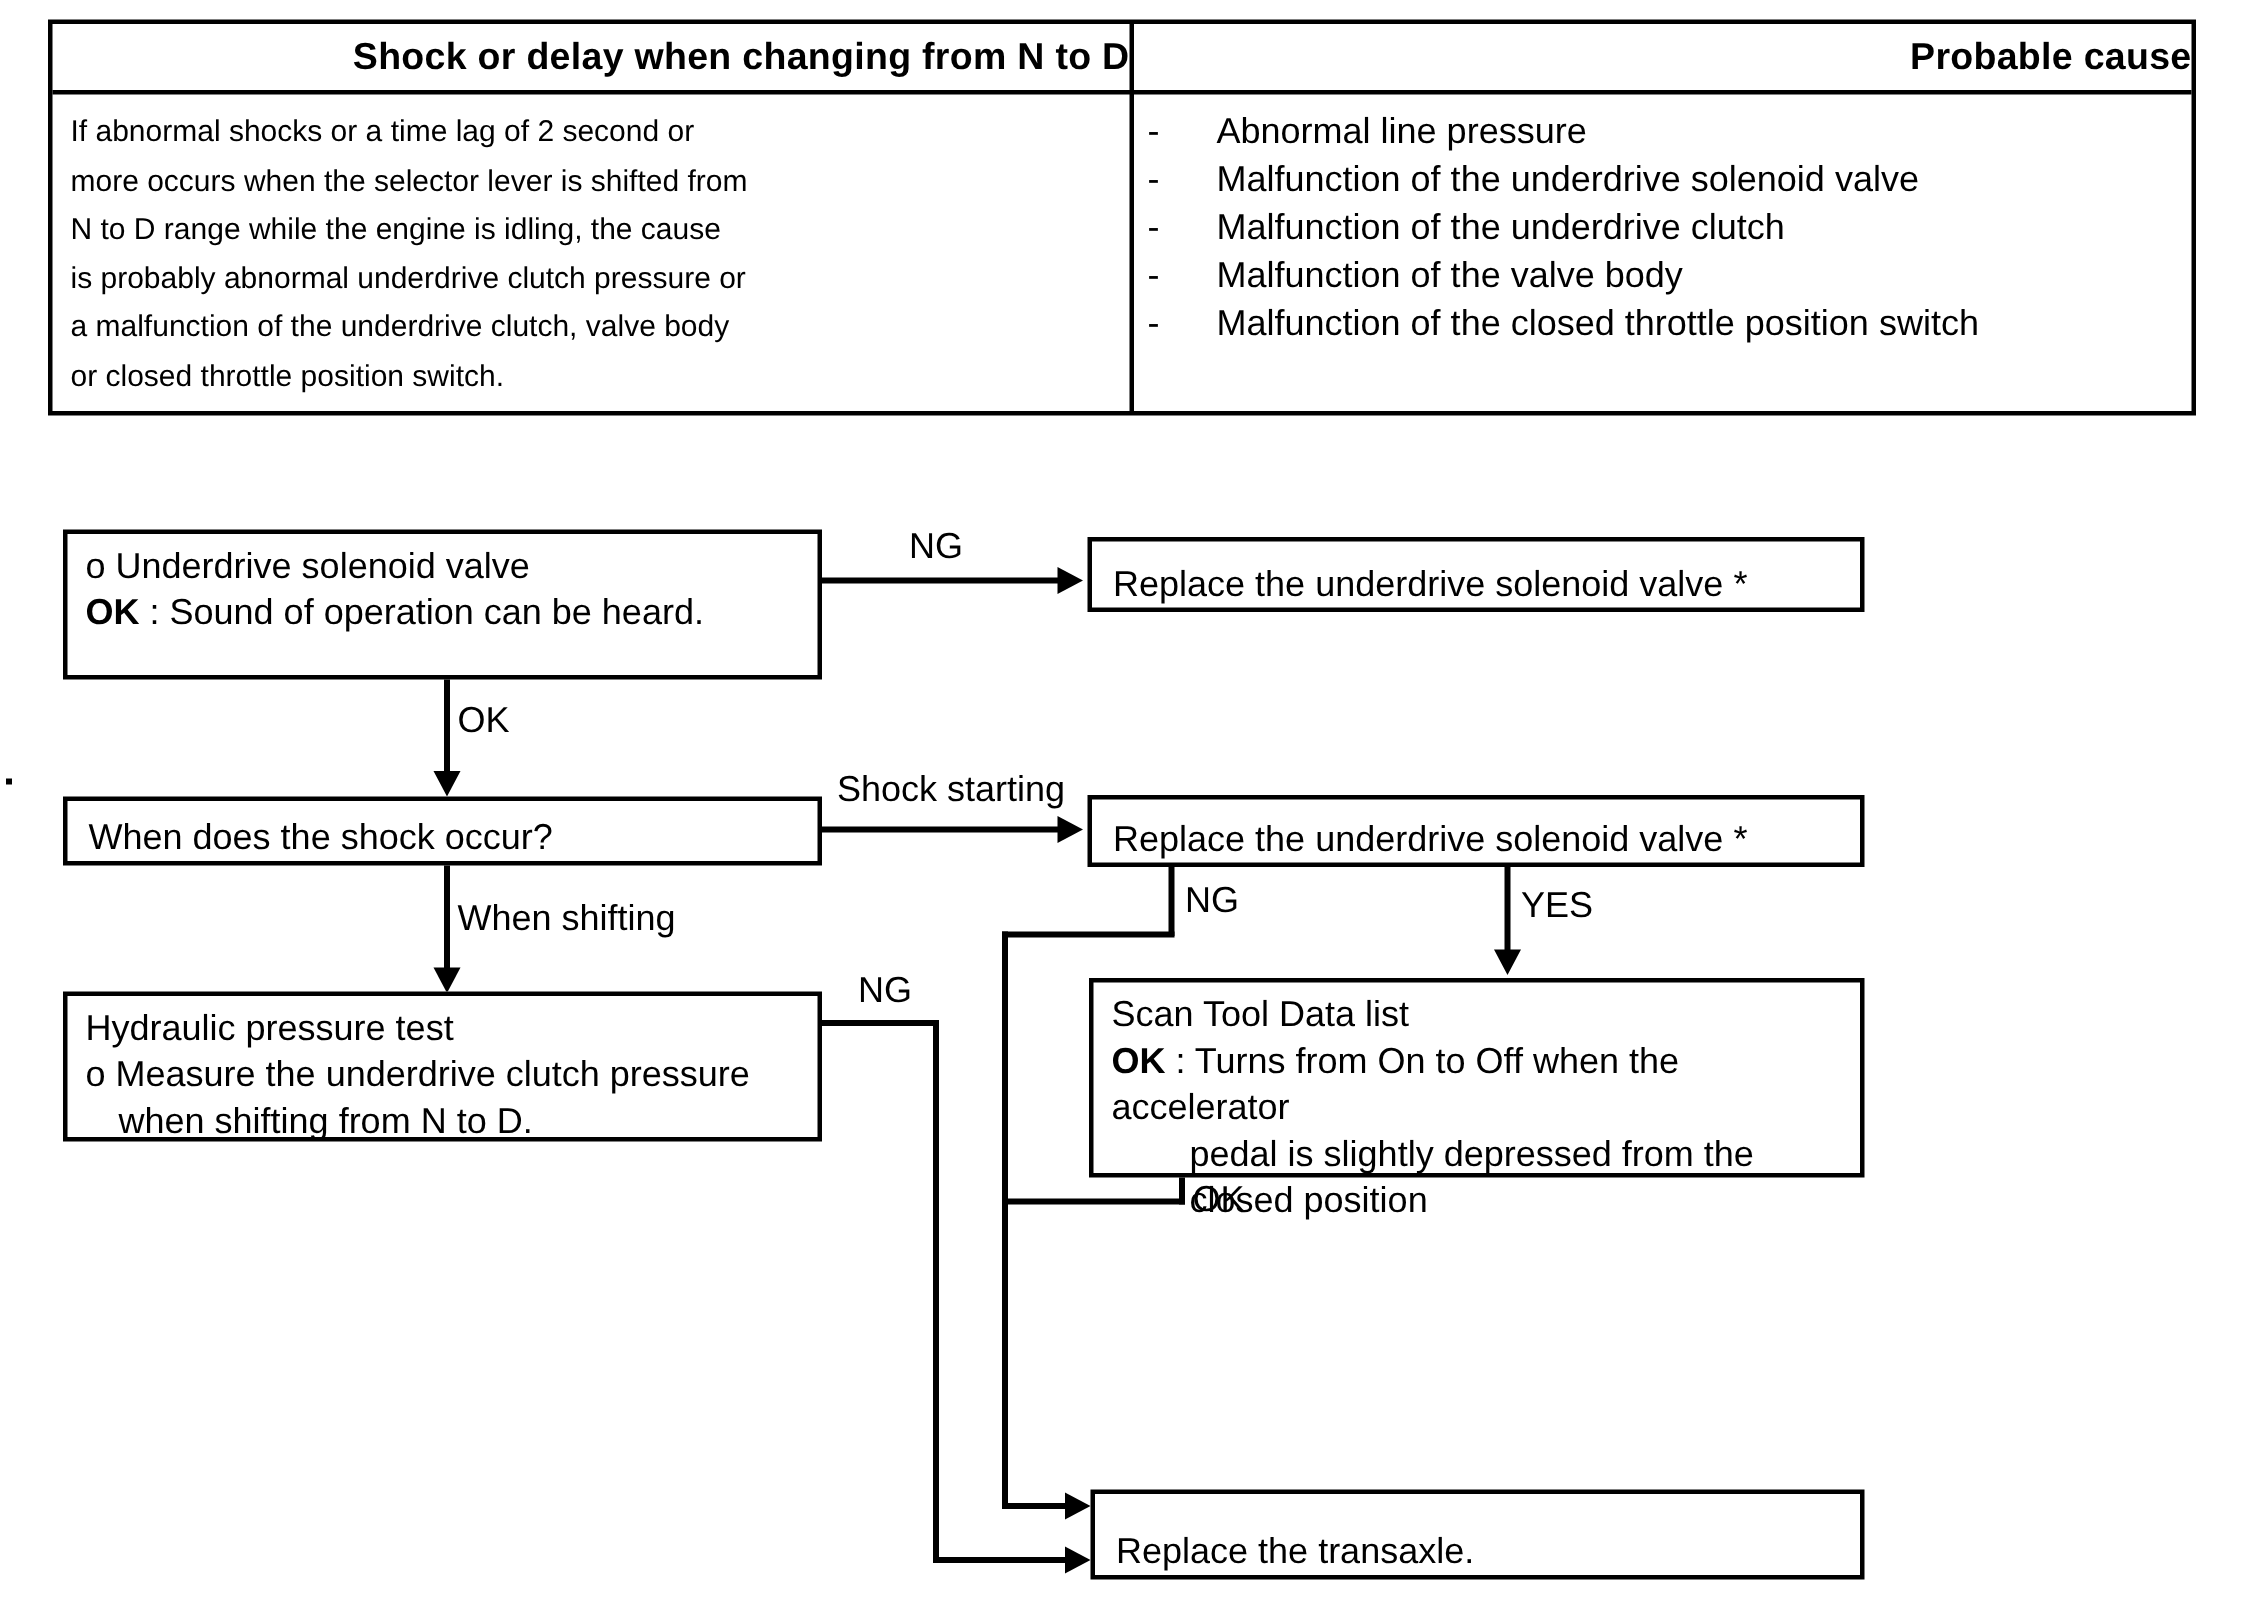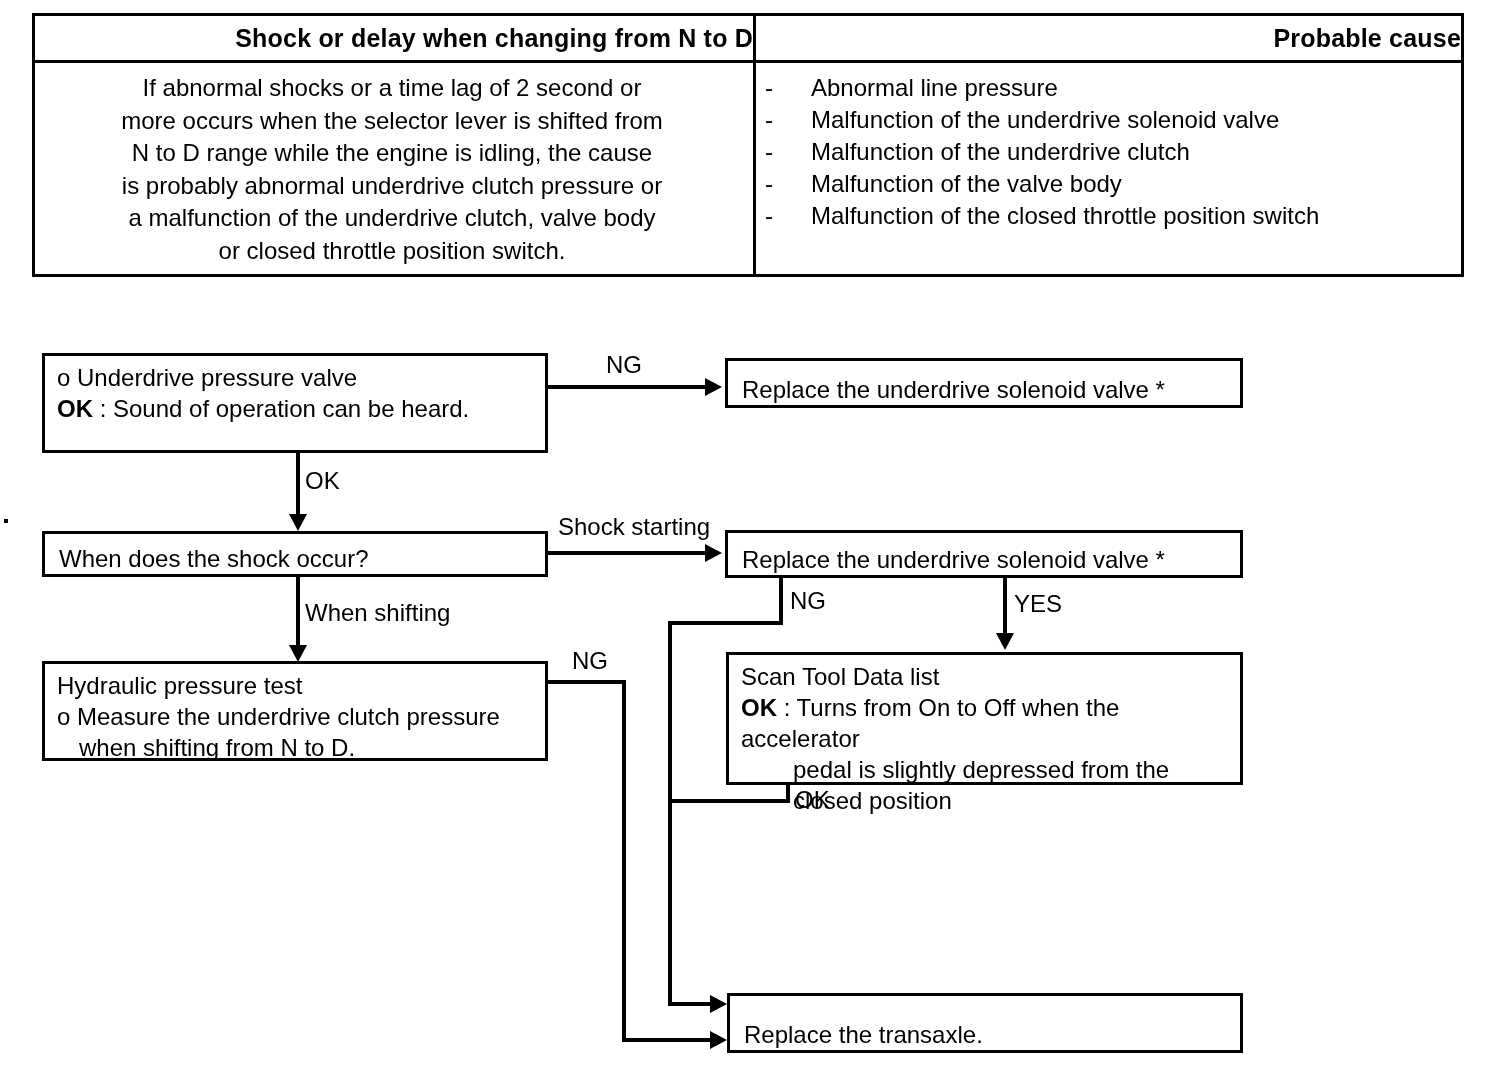--- a/index.html
+++ b/index.html
@@ -10,21 +10,21 @@
   
   .tbl{position:absolute;left:32px;top:13px;width:1432px;height:264px;
        border:3px solid #000;box-sizing:border-box;}
   .tbl-head{position:absolute;left:0;top:0;width:100%;height:47px;
             border-bottom:3px solid #000;box-sizing:border-box;}
   .tbl-vline{position:absolute;left:718px;top:0;width:3px;height:258px;background:#000;}
   .th{position:absolute;top:8px;font-weight:bold;font-size:25px;text-align:right;
       letter-spacing:.2px;}
   .th-l{left:0;width:718px;}
   .th-r{left:721px;width:705px;}
-  .cell-l{position:absolute;left:12px;top:56px;width:690px;font-size:24px;line-height:32.5px;text-align:center;}
+  .cell-l{position:absolute;left:12px;top:56px;width:690px;font-size:20px;line-height:32.5px;}
   .cell-r{position:absolute;left:721px;top:56px;width:700px;font-size:24px;line-height:32px;}
   .cause-row{display:flex;align-items:flex-start;}
   .cause-dash{width:55px;flex:0 0 55px;padding-left:9px;box-sizing:border-box;}
   .cause-txt{flex:1;}
 
   
   .fc{position:absolute;left:0;top:0;width:1504px;height:1078px;}
   .box{position:absolute;border:3px solid #000;box-sizing:border-box;background:#fff;
        font-size:24px;line-height:31px;}
   .box .inner{padding:6px 0 0 12px;}
@@ -86,21 +86,21 @@
       </div>
     </div>
   </div>
 
   <div class="fc">
 
     <div class="speck" style="left:4px;top:519px;width:4px;height:4px;"></div>
 
     <div class="box" style="left:42px;top:353px;width:506px;height:100px;">
       <div class="inner">
-        <div>o Underdrive pressure valve</div>
+        <div>o Underdrive solenoid valve</div>
         <div><b class="ok">OK</b><span> : Sound of operation can be heard.</span></div>
       </div>
     </div>
 
     <div class="ln" style="left:548px;top:385px;width:162px;height:4px;"></div>
     <div class="arw right" style="left:705px;top:378px;"></div>
     <div class="lbl" style="left:606px;top:352px;">NG</div>
 
     <div class="box single" style="left:725px;top:358px;width:518px;height:50px;">
       <div class="inner">Replace the underdrive solenoid valve *</div>

